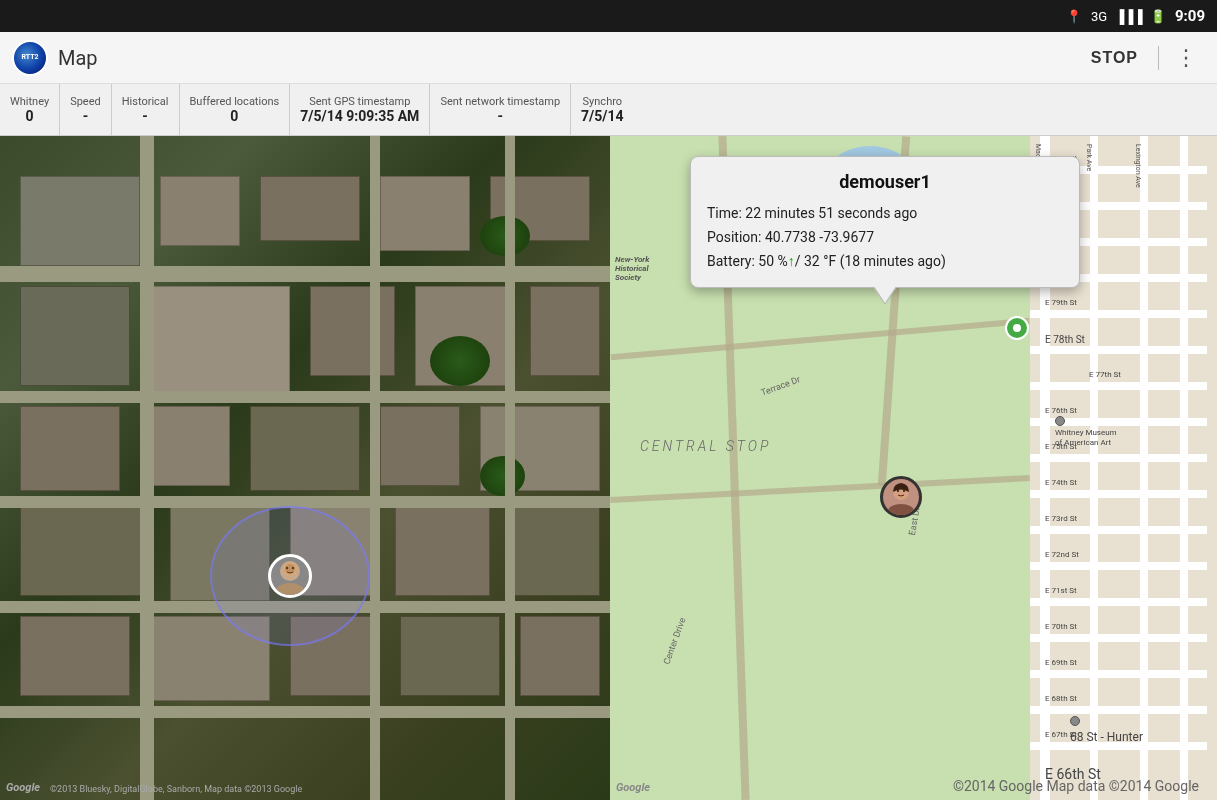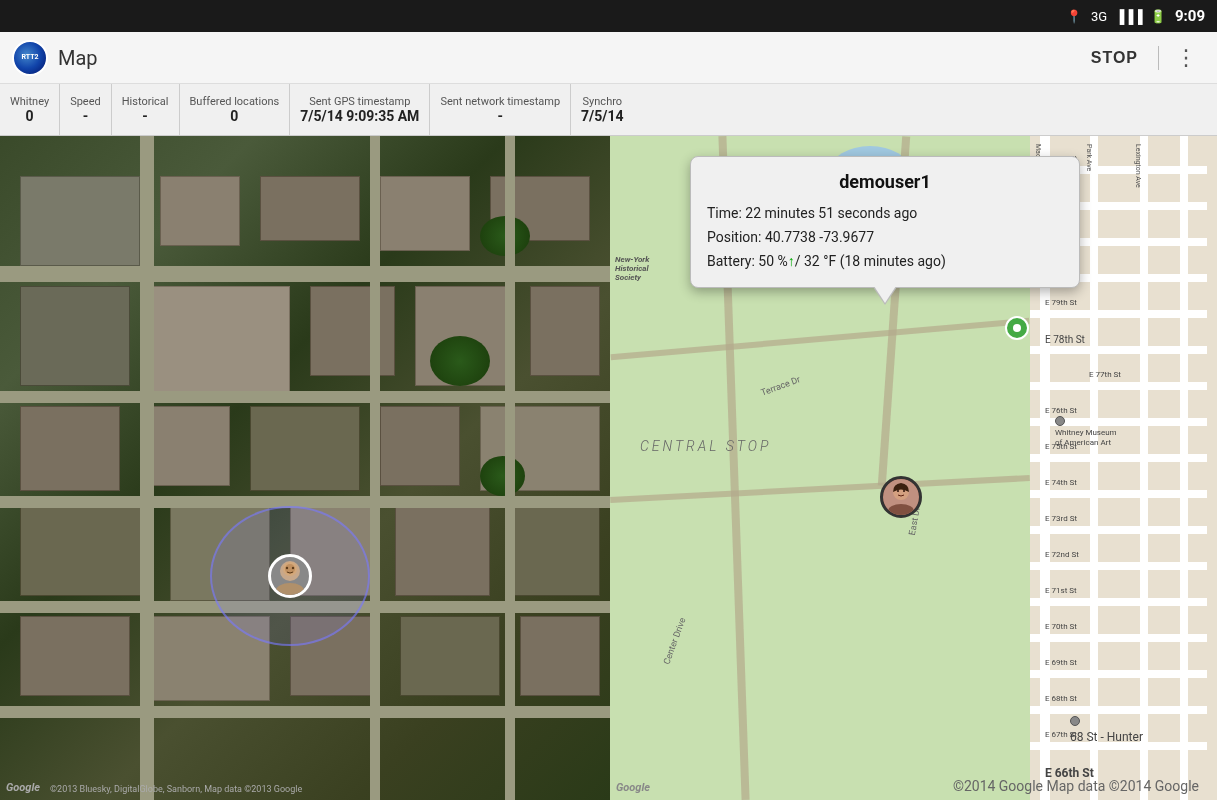--- a/index.html
+++ b/index.html
@@ -404,21 +404,21 @@
     <span style="position:absolute;top:270px;left:435px;font-size:8px;color:#444;white-space:nowrap;">E 76th St</span>
     <span style="position:absolute;top:306px;left:435px;font-size:8px;color:#444;white-space:nowrap;">E 75th St</span>
     <span style="position:absolute;top:342px;left:435px;font-size:8px;color:#444;white-space:nowrap;">E 74th St</span>
     <span style="position:absolute;top:378px;left:435px;font-size:8px;color:#444;white-space:nowrap;">E 73rd St</span>
     <span style="position:absolute;top:414px;left:435px;font-size:8px;color:#444;white-space:nowrap;">E 72nd St</span>
     <span style="position:absolute;top:450px;left:435px;font-size:8px;color:#444;white-space:nowrap;">E 71st St</span>
     <span style="position:absolute;top:486px;left:435px;font-size:8px;color:#444;white-space:nowrap;">E 70th St</span>
     <span style="position:absolute;top:522px;left:435px;font-size:8px;color:#444;white-space:nowrap;">E 69th St</span>
     <span style="position:absolute;top:558px;left:435px;font-size:8px;color:#444;white-space:nowrap;">E 68th St</span>
     <span style="position:absolute;top:594px;left:435px;font-size:8px;color:#444;white-space:nowrap;">E 67th St</span>
-    <span style="position:absolute;top:630px;left:435px;font-size:12px;color:#444;white-space:nowrap;font-weight:bold;">E 66th St</span>
+    <span style="position:absolute;top:630px;left:435px;font-size:14px;color:#444;white-space:nowrap;">E 66th St</span>
 
     <span style="position:absolute;top:8px;left:424px;font-size:7px;color:#555;writing-mode:vertical-rl;text-orientation:mixed;">Madison Ave</span>
     <span style="position:absolute;top:8px;left:475px;font-size:7px;color:#555;writing-mode:vertical-rl;text-orientation:mixed;">Park Ave</span>
     <span style="position:absolute;top:8px;left:524px;font-size:7px;color:#555;writing-mode:vertical-rl;text-orientation:mixed;">Lexington Ave</span>
 
     <div style="position:absolute;top:300px;left:30px;">
       <span style="font-size:14px;color:#666;font-style:italic;letter-spacing:3px;font-weight:300;">CENTRAL STOP</span>
     </div>
 
     <div style="position:absolute;top:280px;left:445px;">

